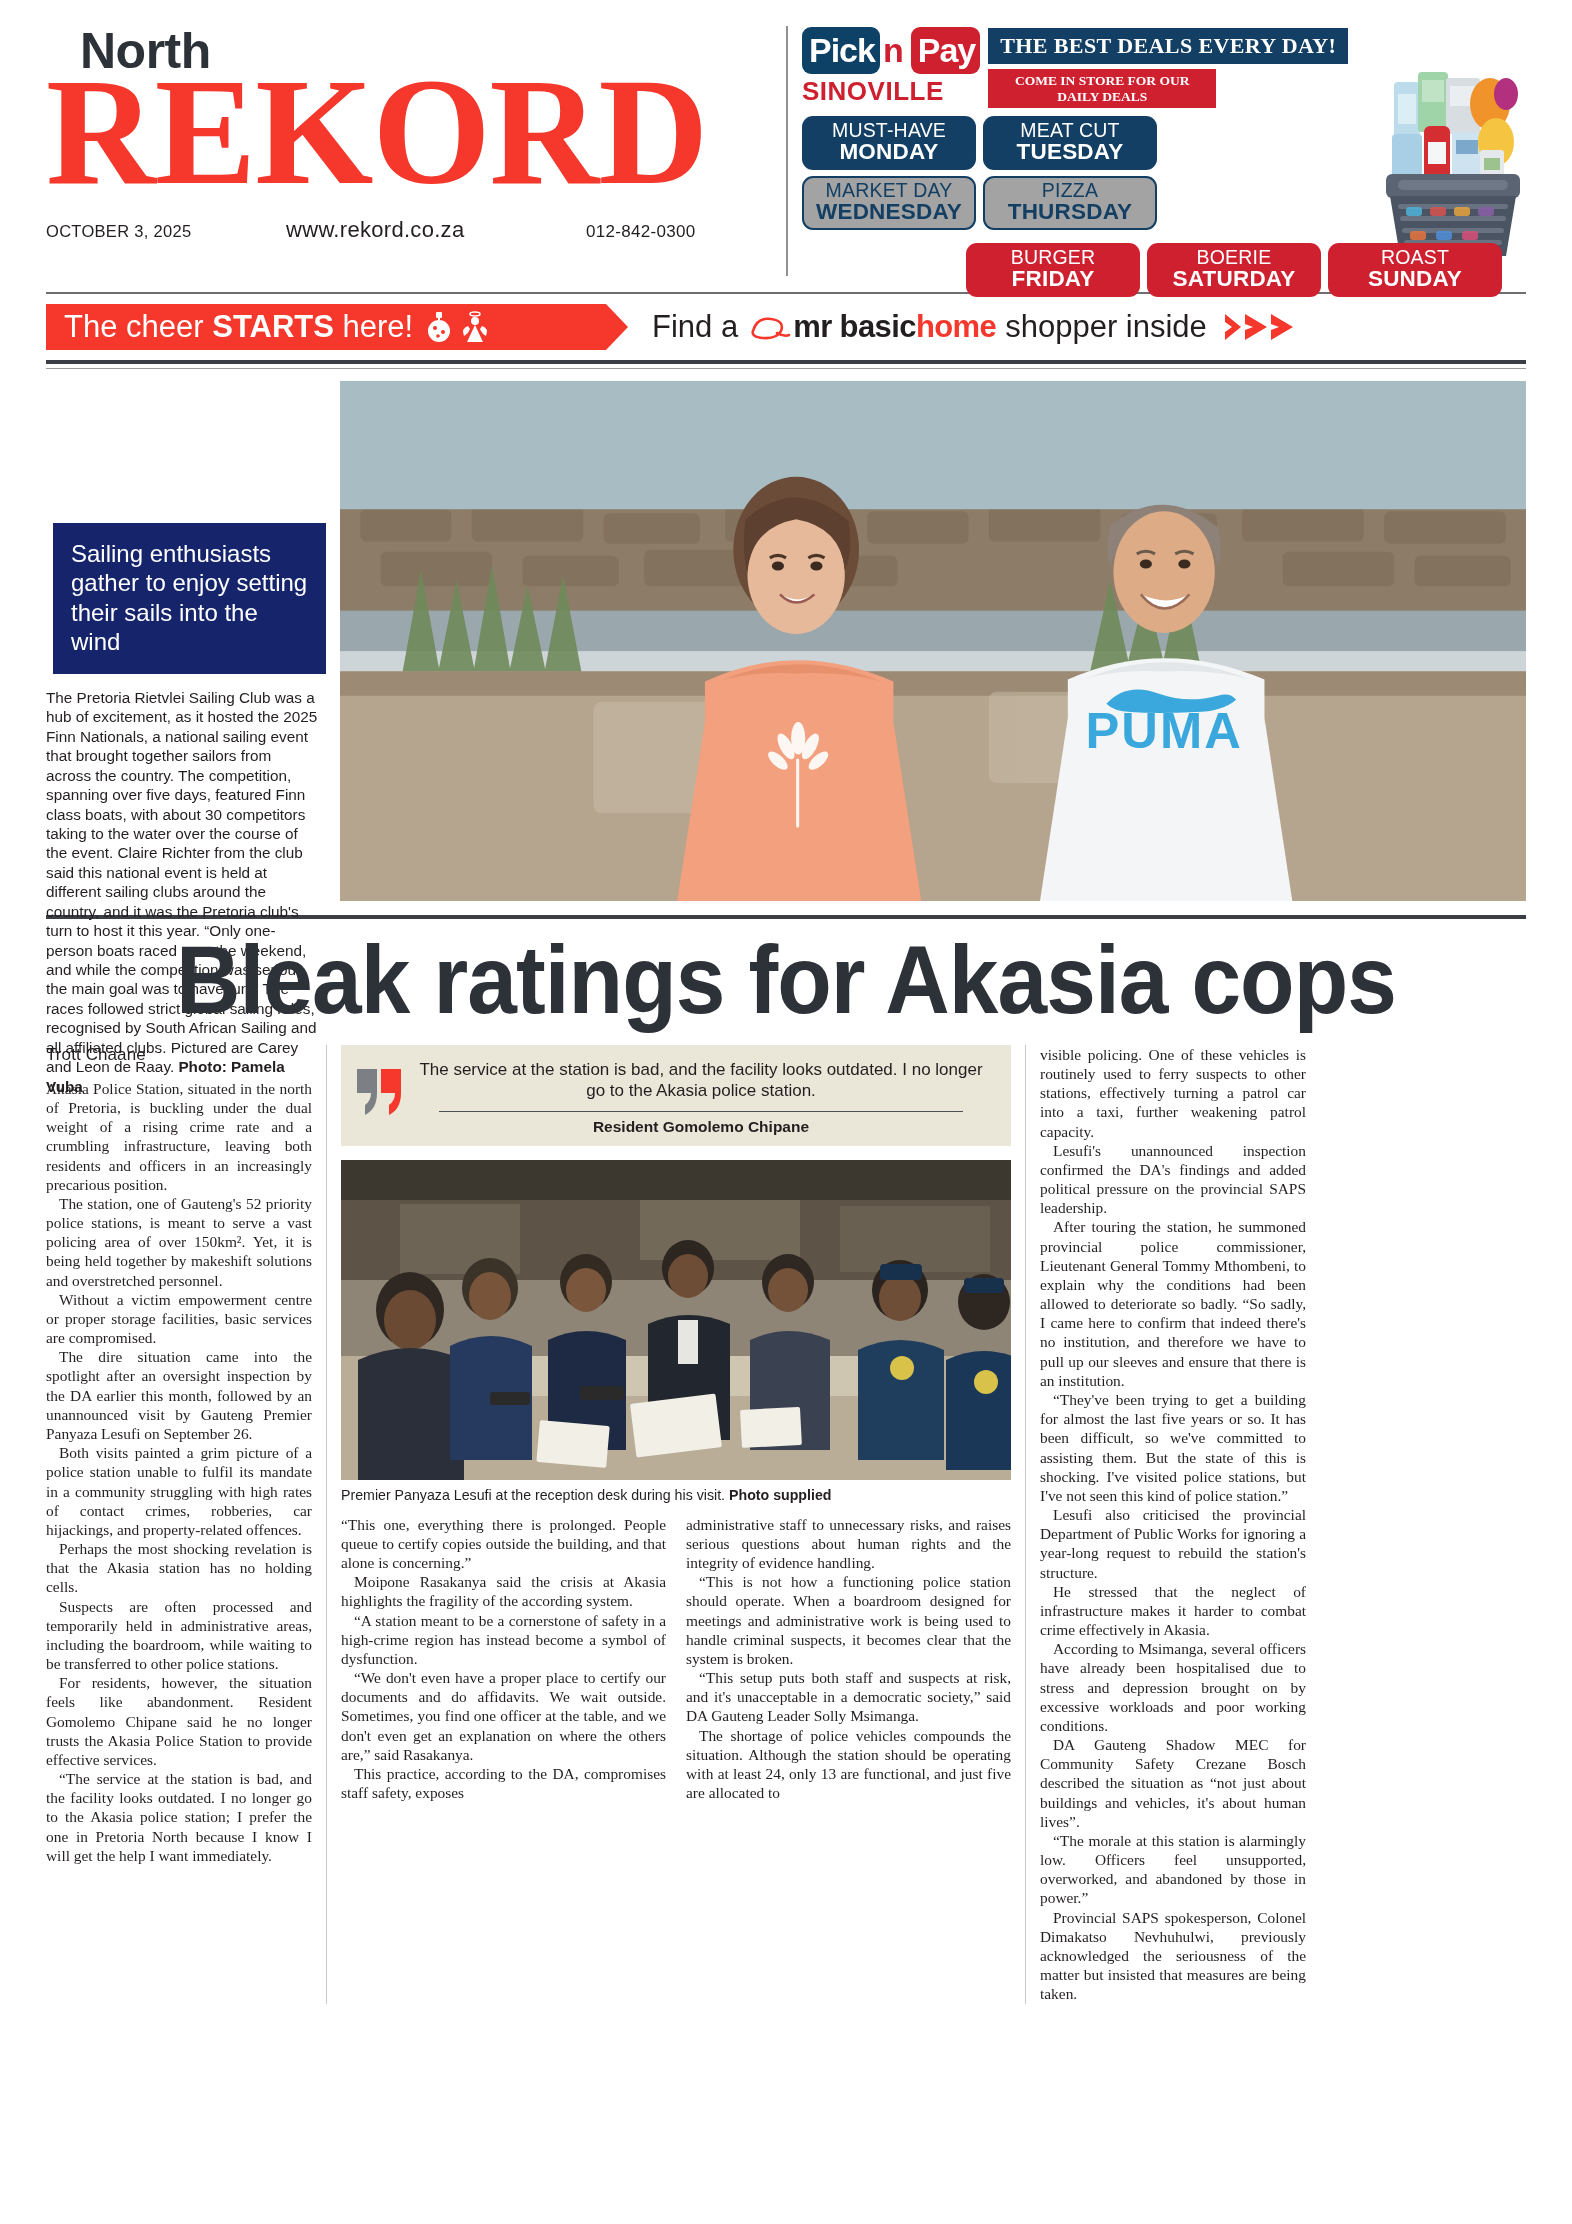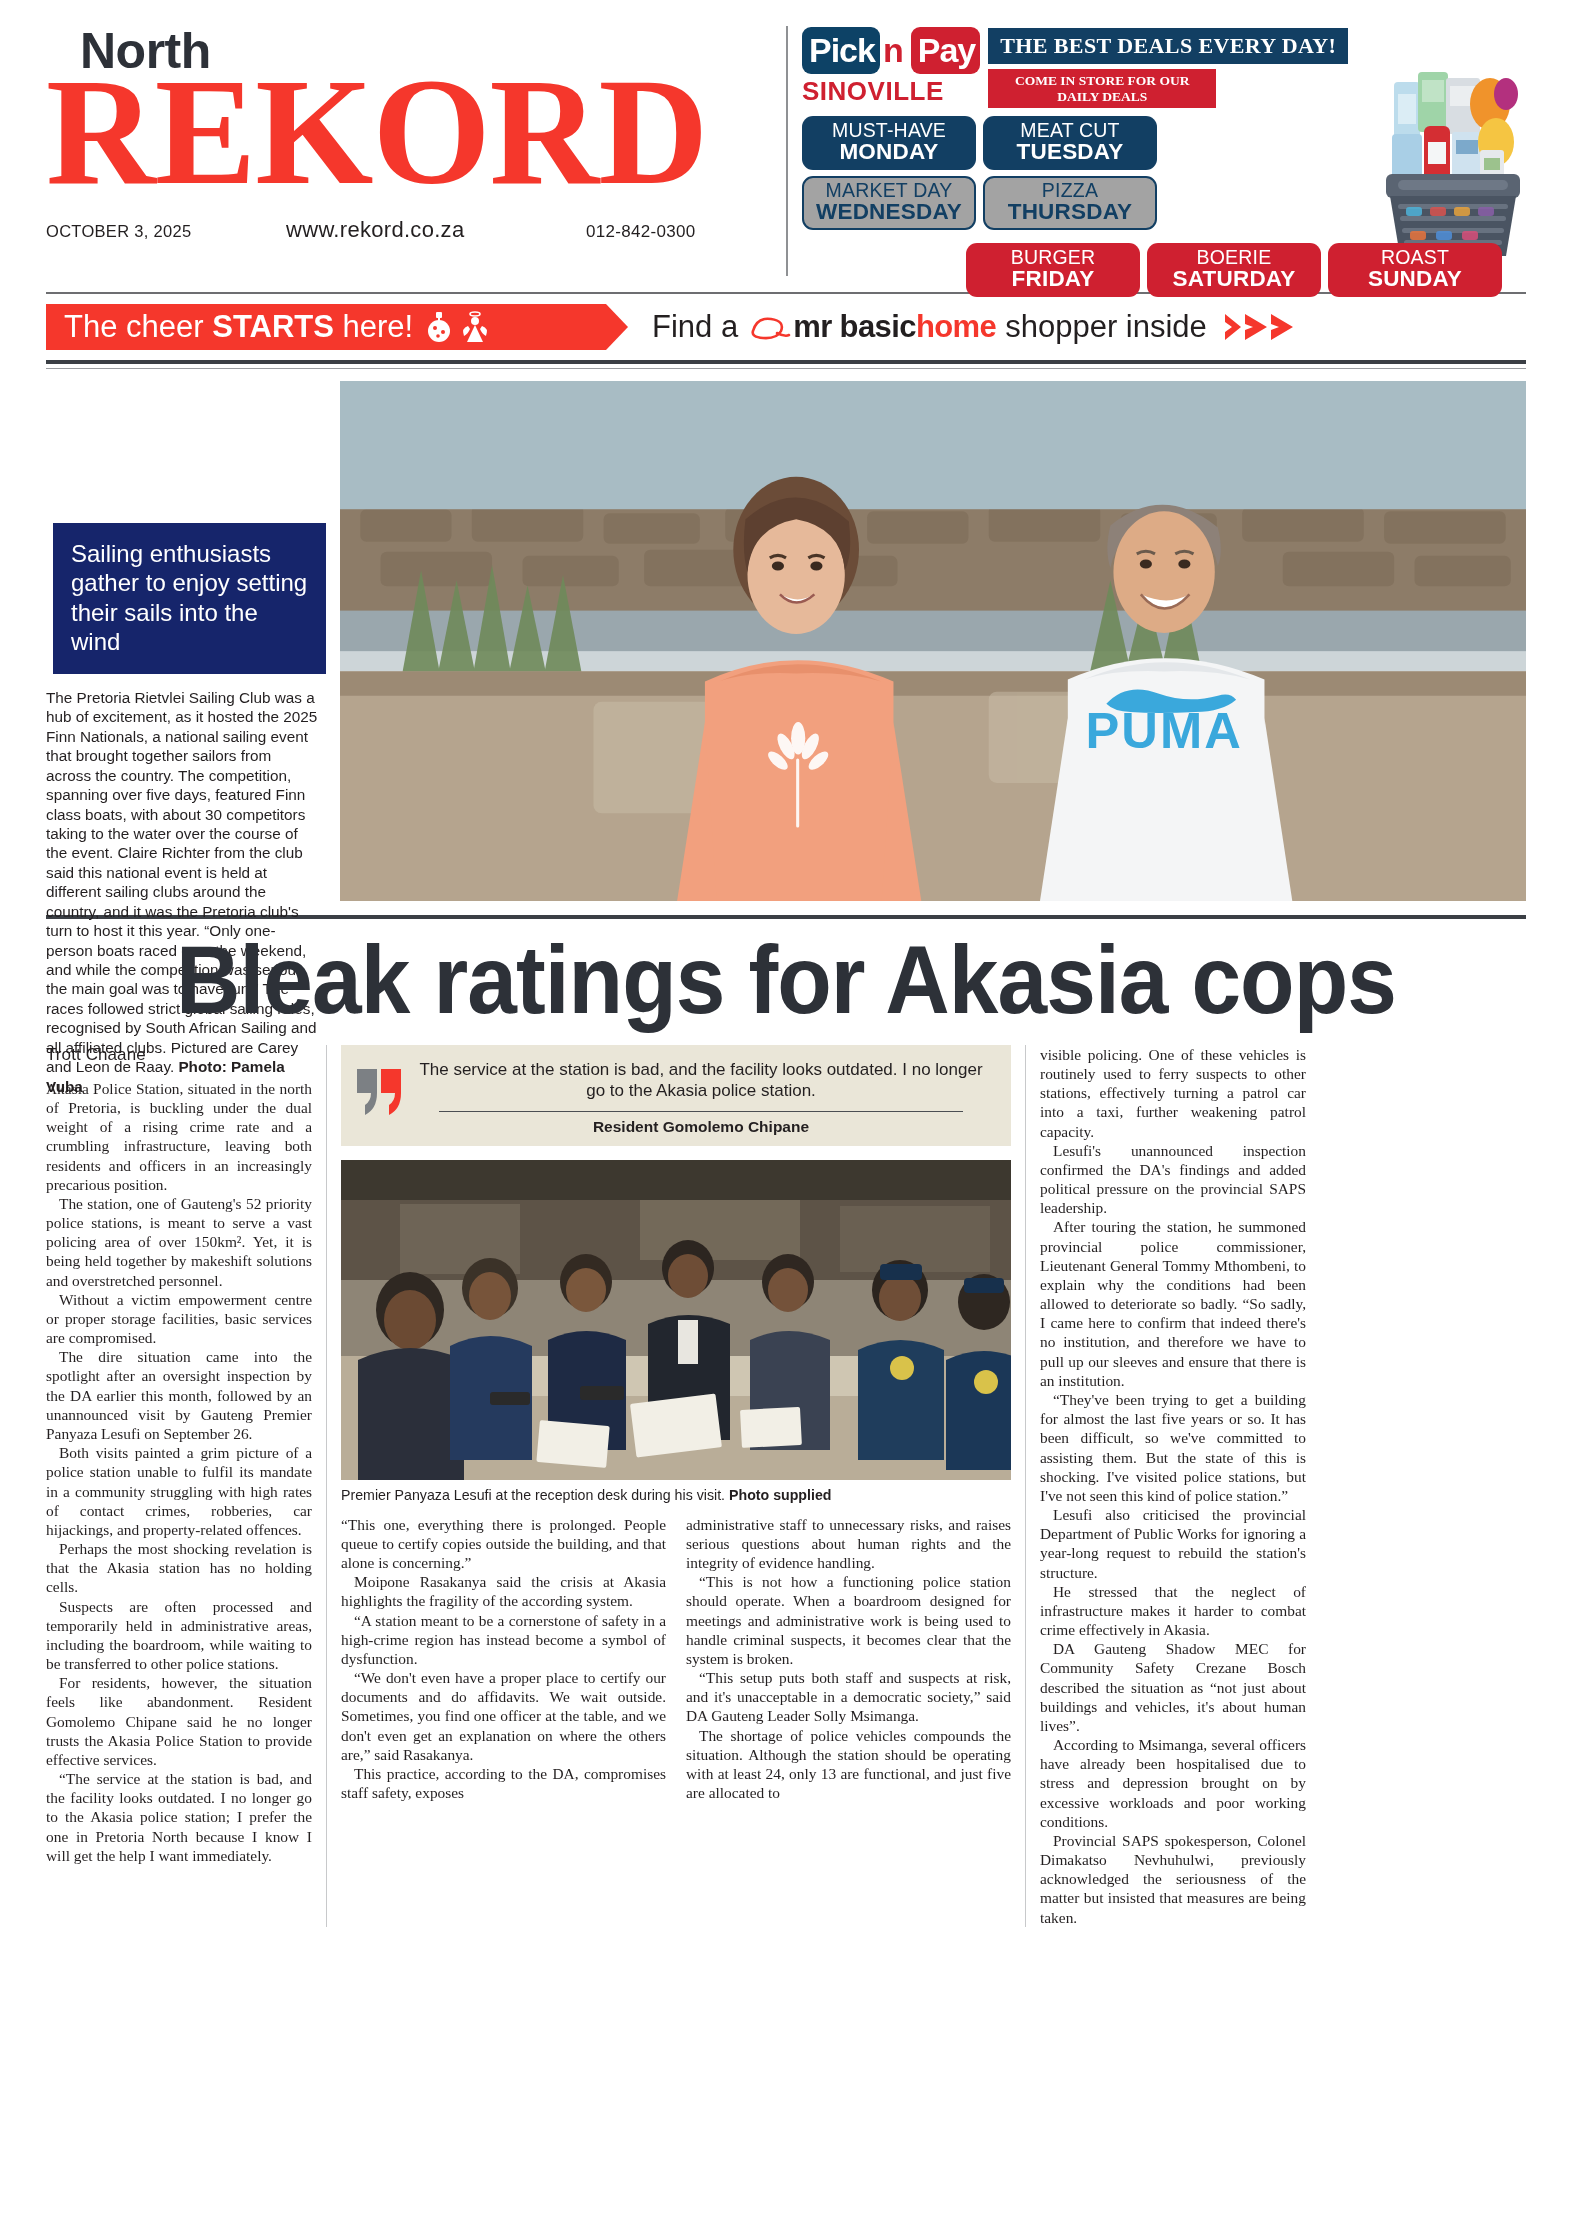--- a/index.html
+++ b/index.html
@@ -532,19 +532,20 @@
       </div>
     </div>
 
     <div class="col col-d">
       <p class="first">visible policing. One of these vehicles is routinely used to ferry suspects to other stations, effectively turning a patrol car into a taxi, further weakening patrol capacity.</p>
       <p>Lesufi's unannounced inspection confirmed the DA's findings and added political pressure on the provincial SAPS leadership.</p>
       <p>After touring the station, he summoned provincial police commissioner, Lieutenant General Tommy Mthombeni, to explain why the conditions had been allowed to deteriorate so badly. “So sadly, I came here to confirm that indeed there's no institution, and therefore we have to pull up our sleeves and ensure that there is an institution.</p>
       <p>“They've been trying to get a building for almost the last five years or so. It has been difficult, so we've committed to assisting them. But the state of this is shocking. I've visited police stations, but I've not seen this kind of police station.”</p>
       <p>Lesufi also criticised the provincial Department of Public Works for ignoring a year-long request to rebuild the station's structure.</p>
       <p>He stressed that the neglect of infrastructure makes it harder to combat crime effectively in Akasia.</p>
+      <p>According to Msimanga, several officers have already been hospitalised due to stress and depression brought on by excessive workloads and poor working conditions.</p>
       <p>DA Gauteng Shadow MEC for Community Safety Crezane Bosch described the situation as “not just about buildings and vehicles, it's about human lives”.</p>
-      <p>According to Msimanga, several officers have already been hospitalised due to stress and depression brought on by excessive workloads and poor working conditions.</p>
+      <p>“The morale at this station is alarmingly low. Officers feel unsupported, overworked, and abandoned by those in power.”</p>
       <p>Provincial SAPS spokesperson, Colonel Dimakatso Nevhuhulwi, previously acknowledged the seriousness of the matter but insisted that measures are being taken.</p>
     </div>
   </div>
 
 </div>
 
 </body></html>

